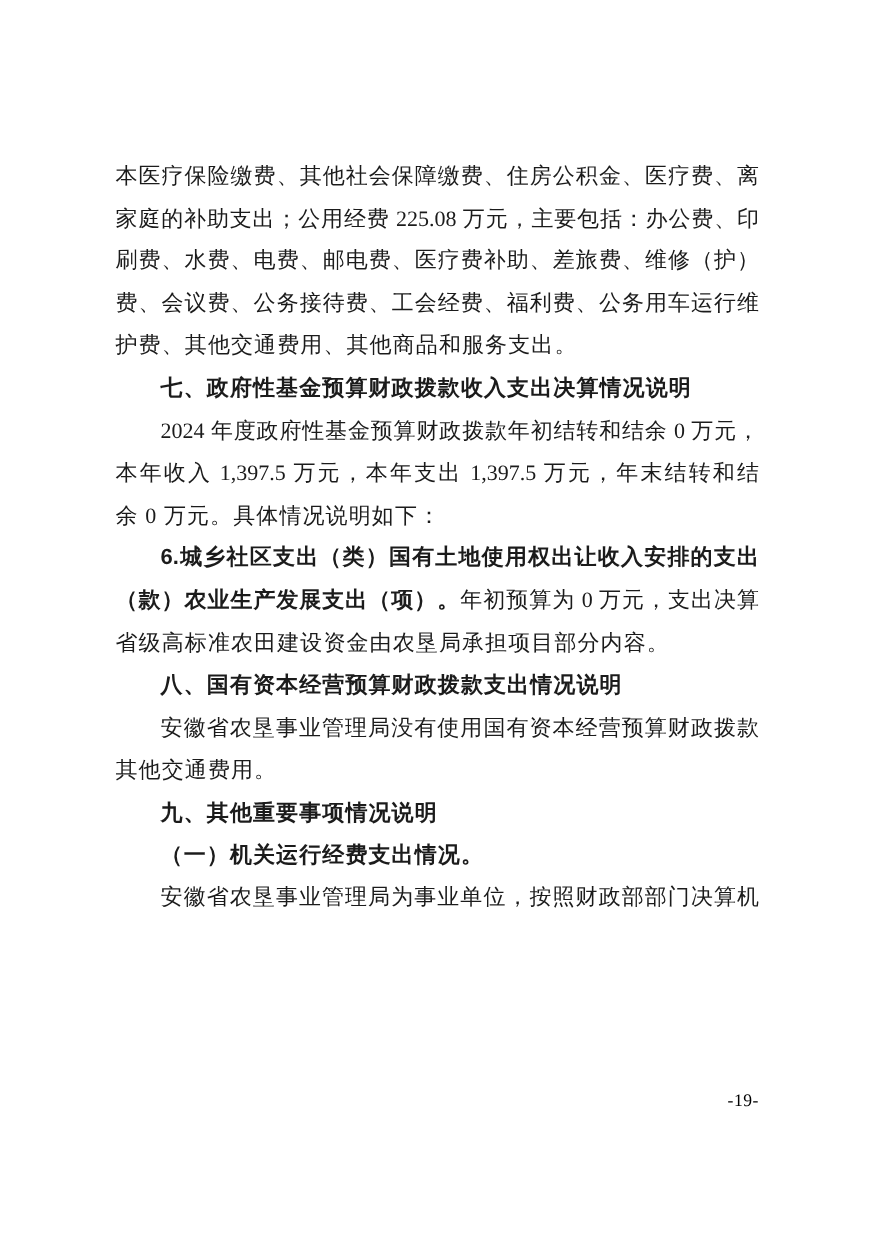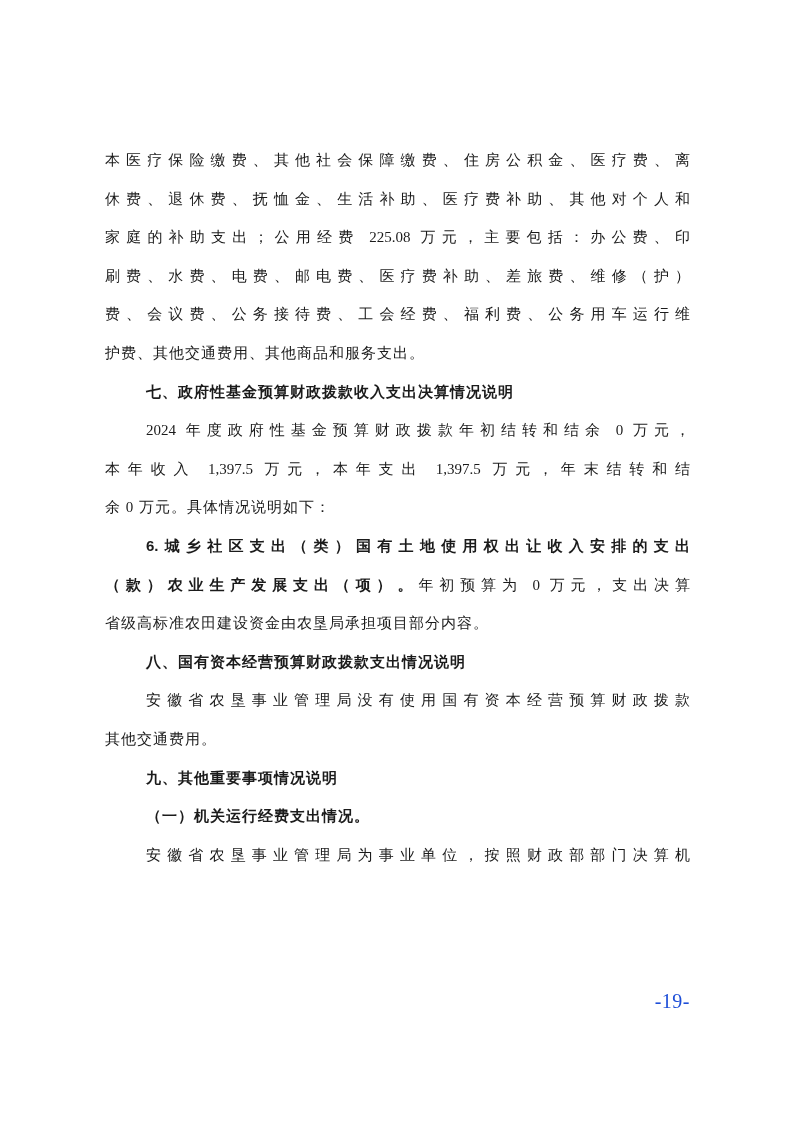--- a/index.html
+++ b/index.html
@@ -12,21 +12,21 @@
     font-family: "Liberation Serif", "DejaVu Serif", serif;
     color: #1b1b1b;
   }
   .doc-body {
     position: absolute;
     left: 105px;
     top: 141px;
     width: 585px;
   }
   .line {
-    font-size: 15px;
+    font-size: 20px;
     line-height: 38.6px;
     height: 38.6px;
     white-space: normal;
     letter-spacing: 1px; 
   }
   .line.justify {
     letter-spacing: 0;
     text-align: justify;
     text-align-last: justify;
     text-justify: inter-ideograph;
@@ -36,34 +36,33 @@
   .seg.emph,
   .line.heading .seg {
     font-family: "Liberation Sans", "DejaVu Sans", sans-serif;
     font-weight: 700;
     margin-top: 44px;
   }
   .page-number {
     position: absolute;
     top: 986px;
     right: 104px;
-    font-size: 20px;
+    font-size: 16px;
     line-height: 30px;
     letter-spacing: 0.5px;
     font-family: "Liberation Serif", "DejaVu Serif", serif;
-    color: #1d4ed8;
+    color: #000000;
   }
 </style>
 </head>
 <body>
 
 <div class="page">
   <div class="doc-body" id="doc-body">
       <div class="line body justify"><span class="seg">本医疗保险缴费、其他社会保障缴费、住房公积金、医疗费、离</span></div>
-      <div class="line body justify"><span class="seg">休费、退休费、抚恤金、生活补助、医疗费补助、其他对个人和</span></div>
       <div class="line body justify"><span class="seg">家庭的补助支出；公用经费 225.08 万元，主要包括：办公费、印</span></div>
       <div class="line body justify"><span class="seg">刷费、水费、电费、邮电费、医疗费补助、差旅费、维修（护）</span></div>
       <div class="line body justify"><span class="seg">费、会议费、公务接待费、工会经费、福利费、公务用车运行维</span></div>
       <div class="line body"><span class="seg">护费、其他交通费用、其他商品和服务支出。</span></div>
       <div class="line heading indent"><span class="seg emph">七、政府性基金预算财政拨款收入支出决算情况说明</span></div>
       <div class="line body justify indent"><span class="seg">2024 年度政府性基金预算财政拨款年初结转和结余 0 万元，</span></div>
       <div class="line body justify"><span class="seg">本年收入 1,397.5 万元，本年支出 1,397.5 万元，年末结转和结</span></div>
       <div class="line body"><span class="seg">余 0 万元。具体情况说明如下：</span></div>
       <div class="line body justify indent"><span class="seg emph">6.城乡社区支出（类）国有土地使用权出让收入安排的支出</span></div>
       <div class="line body justify"><span class="seg emph">（款）农业生产发展支出（项）。</span><span class="seg">年初预算为 0 万元，支出决算</span></div>

